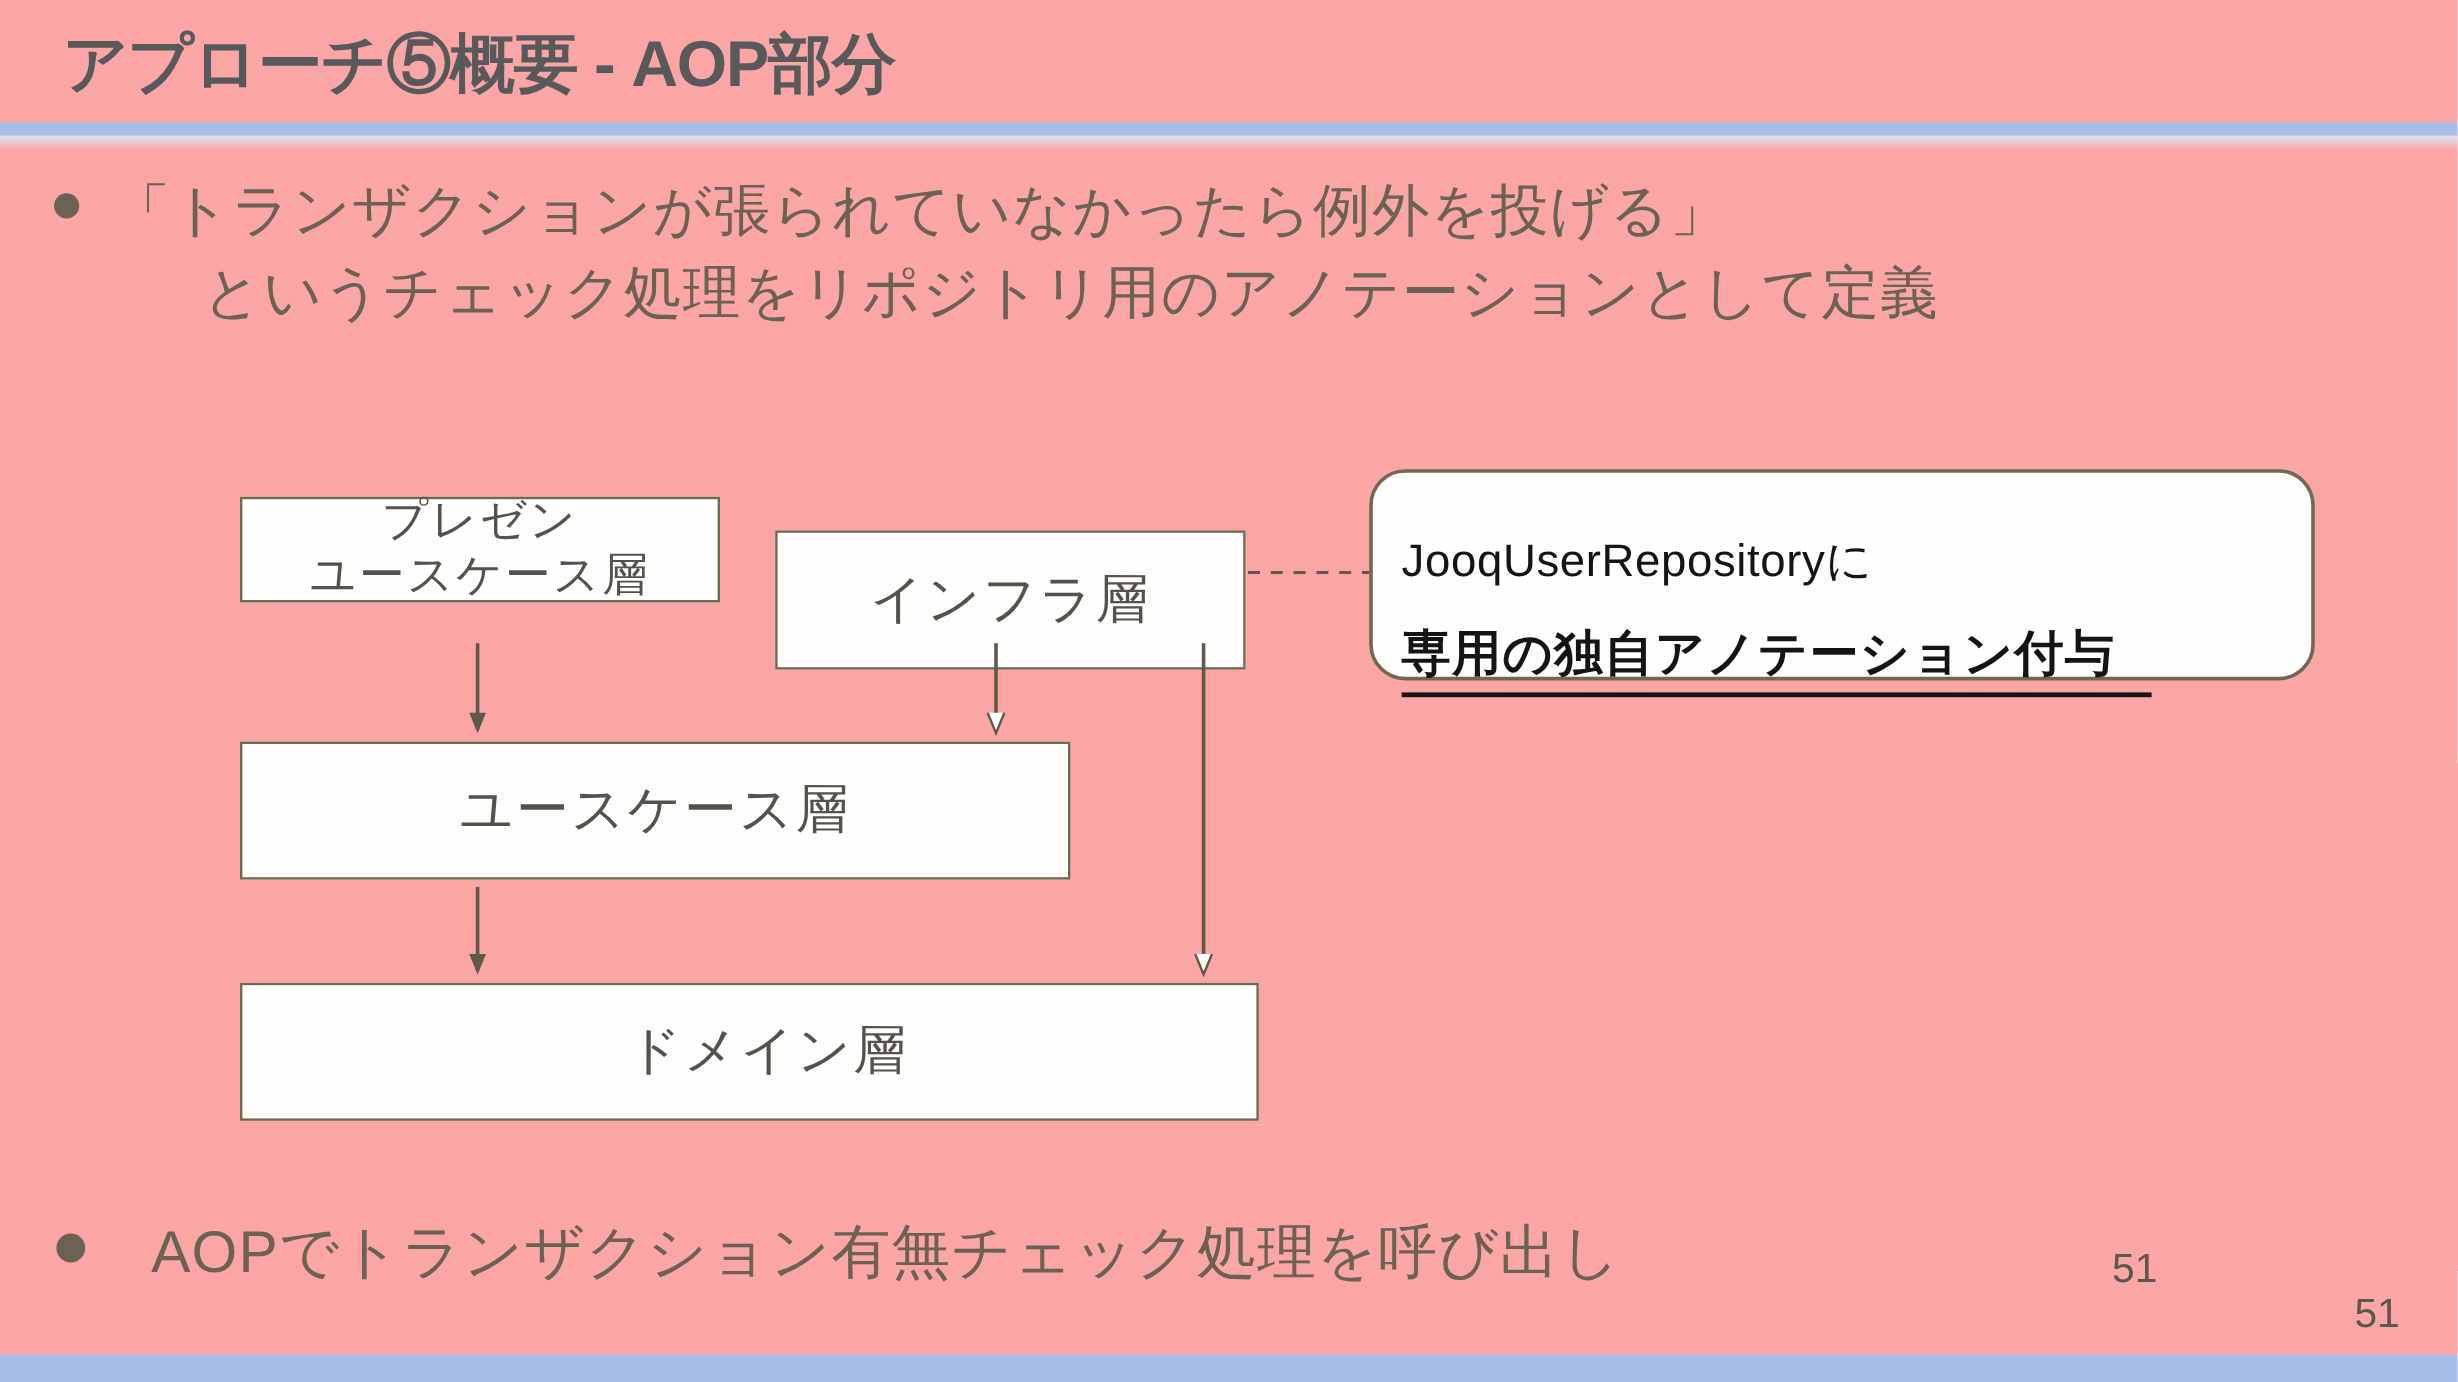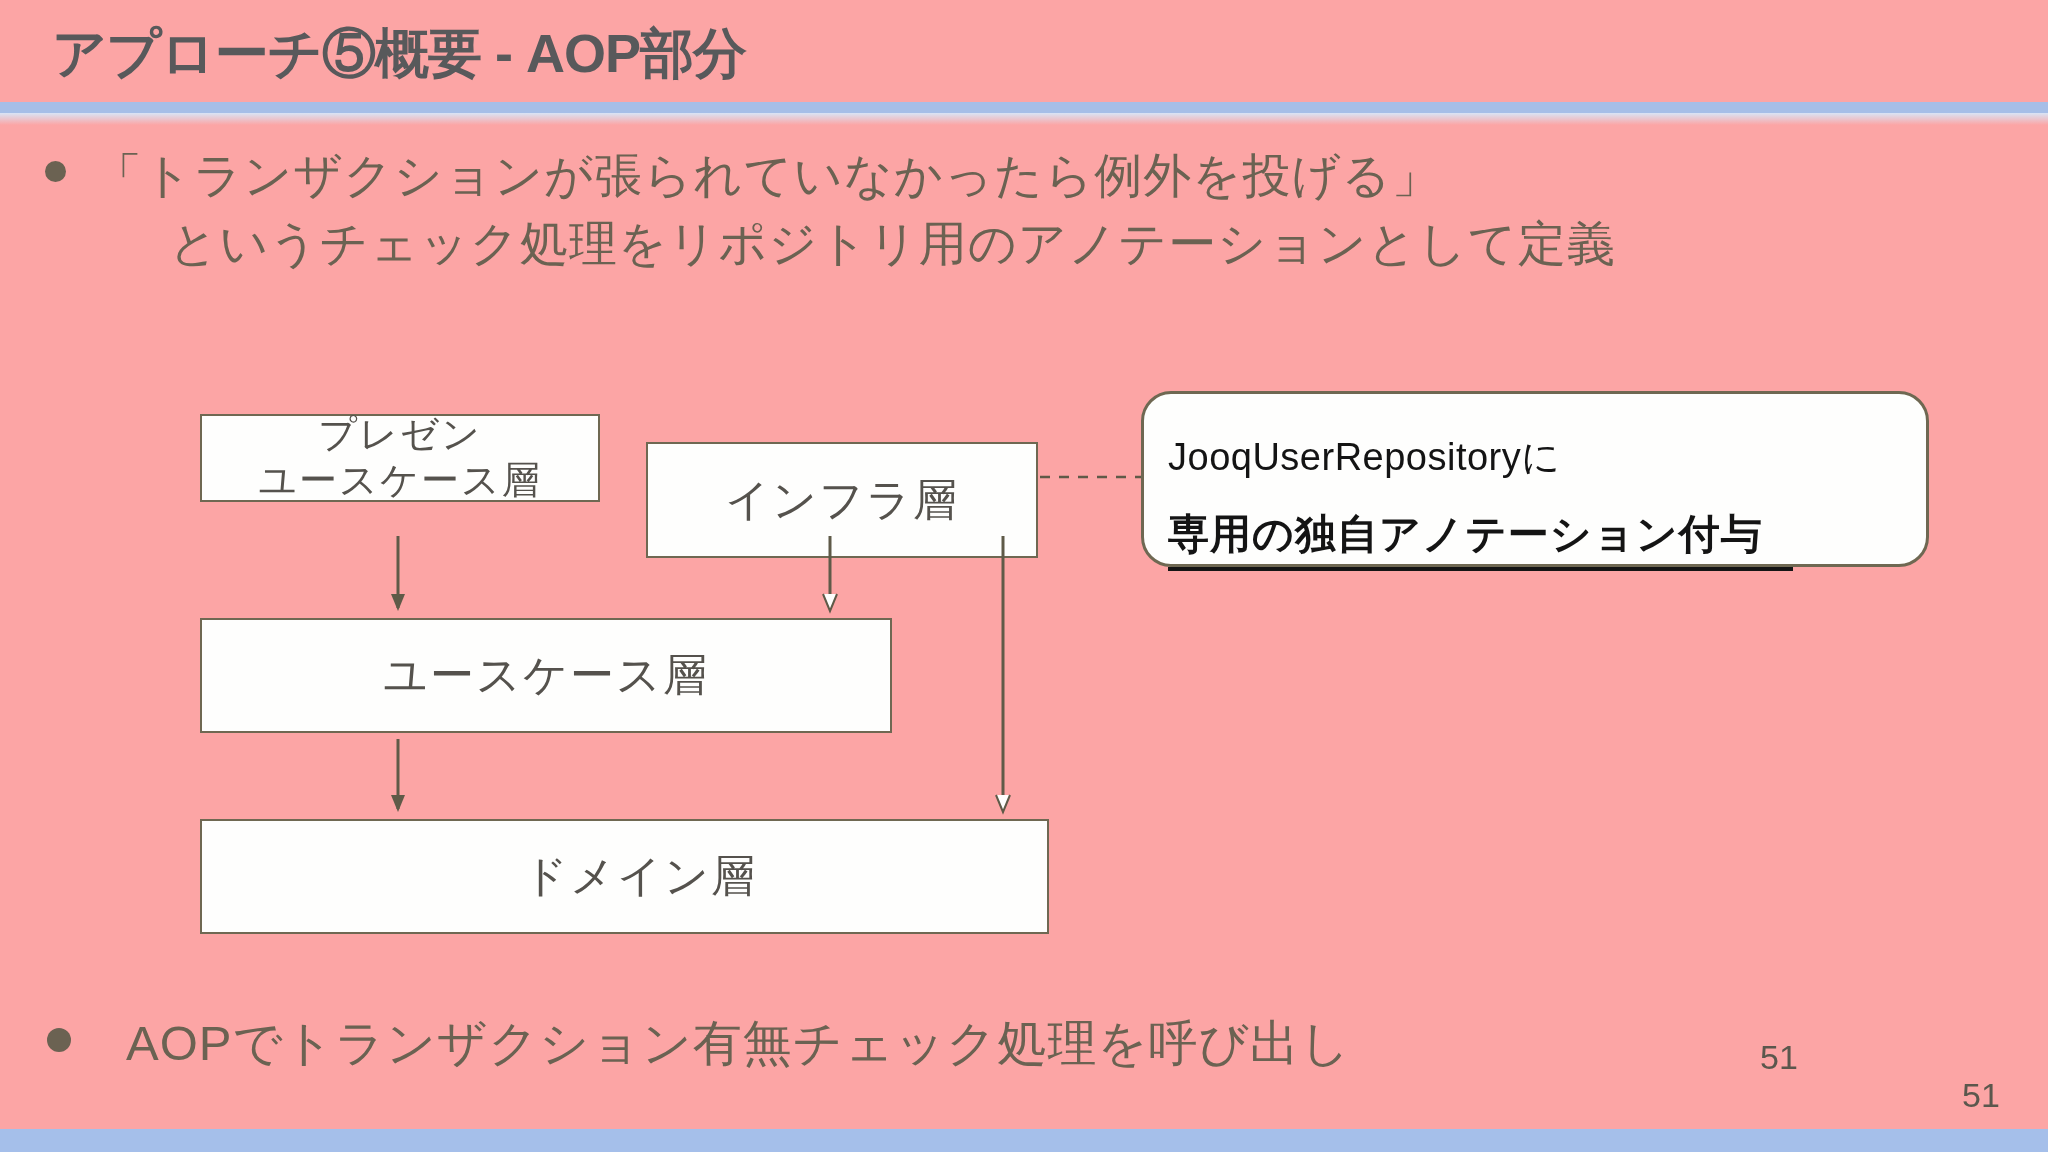--- a/index.html
+++ b/index.html
@@ -48,21 +48,21 @@
   .box-presentation{left:200px;top:414px;width:400px;height:88px;font-size:38px;}
   .box-infra{left:646px;top:414px;width:392px;height:116px;margin-top:28px;}
   .box-usecase{left:200px;top:618px;width:692px;height:115px;}
   .box-domain{left:200px;top:819px;width:849px;height:115px;padding-left:31px;}
   
   .connectors{position:absolute;left:0;top:0;pointer-events:none;}
   
   .callout{
     position:absolute;left:1141px;top:391px;width:788px;height:176px;
     border:3px solid #6f6852;border-radius:30px;background:#fefefd;
-    box-sizing:border-box;padding:38px 0 0 24px;color:#141414;
+    box-sizing:border-box;padding:48px 0 0 24px;color:#141414;
   }
   .callout-line1{font-size:38px;letter-spacing:0.5px;}
   .callout-line2{
     display:inline-block;margin-top:24px;
     font-size:41px;font-weight:700;letter-spacing:1px;
     border-bottom:4px solid #141414;padding:0 30px 5px 0;font-family:Liberation Serif, serif;
   }
   
   .page-num{
     position:absolute;color:#5b574d;font-size:34px;

